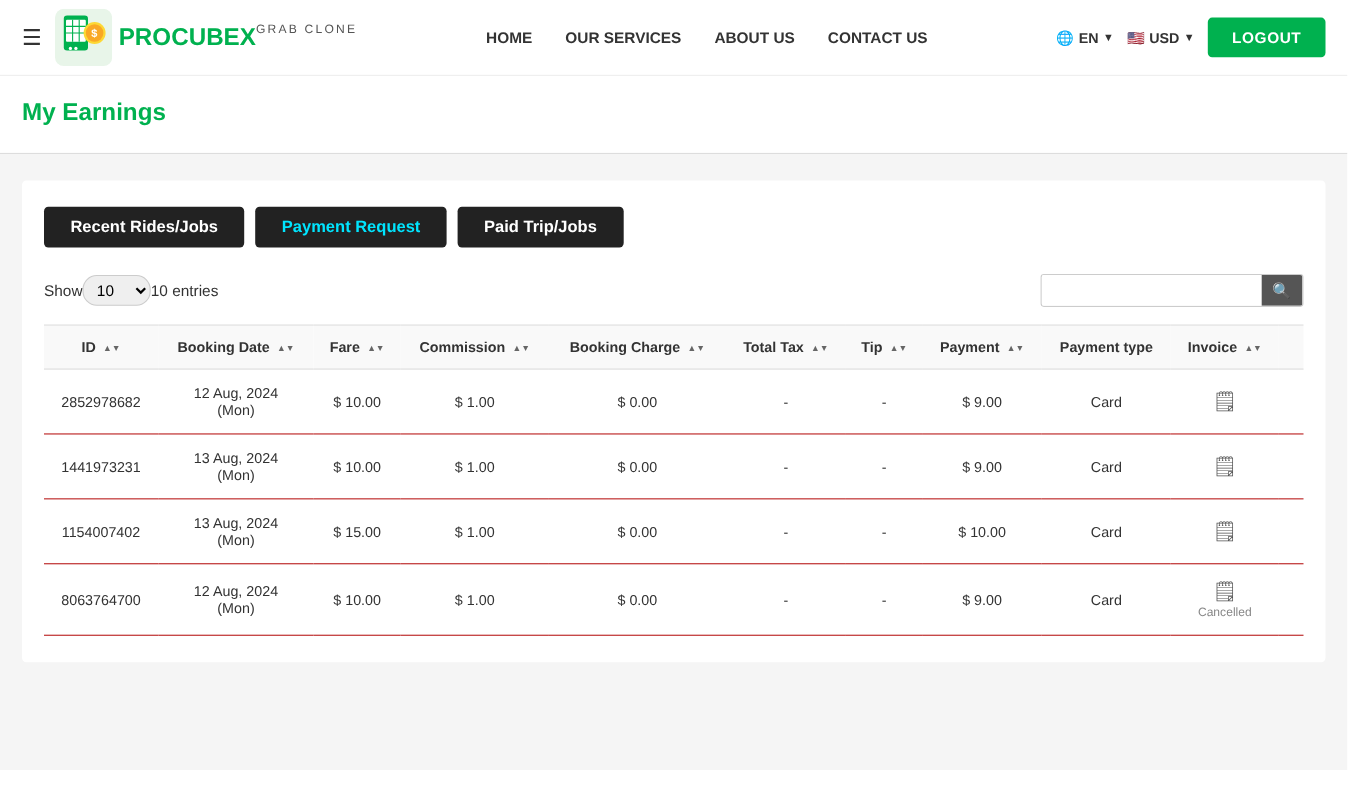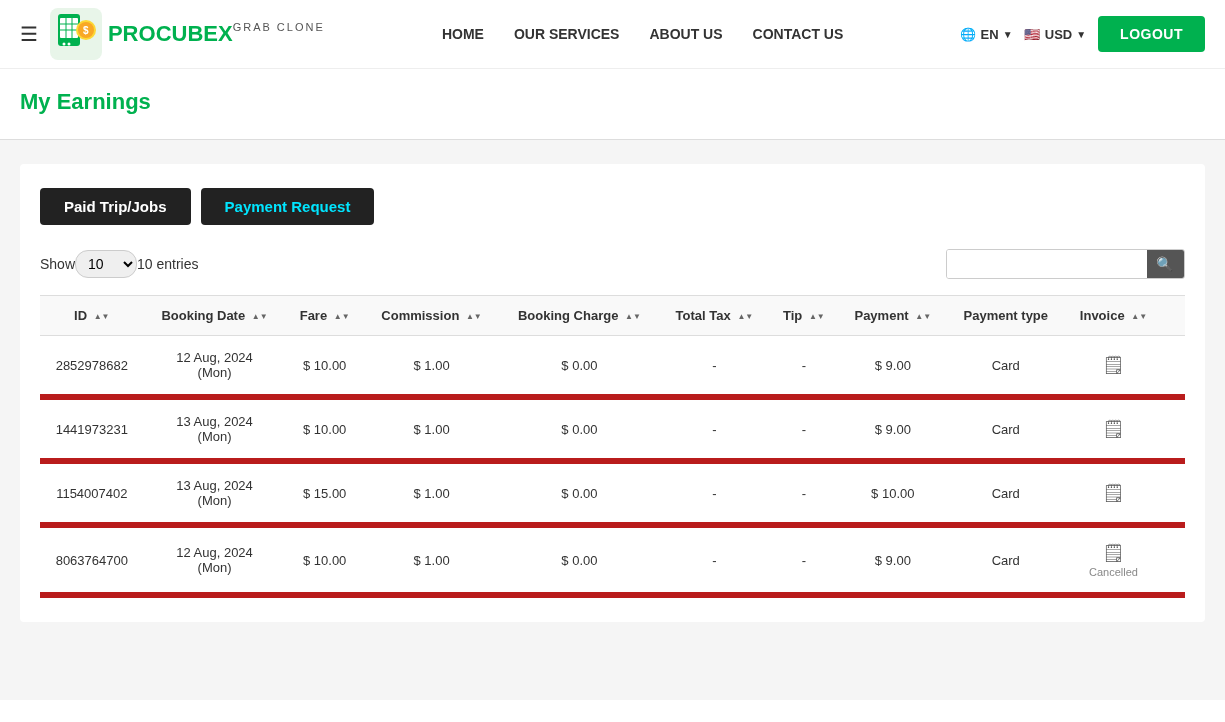--- a/index.html
+++ b/index.html
@@ -209,21 +209,21 @@
     .data-table th .sort-arrows {
       display: inline-flex;
       flex-direction: column;
       font-size: 8px;
       line-height: 1;
       margin-left: 3px;
       vertical-align: middle;
       color: #666;
     }
     .data-table tbody tr {
-      border-bottom: 6px solid #b91c1c;
+      border-bottom: 1px solid #b91c1c;
     }
     .data-table tbody td {
       padding: 14px 10px;
       text-align: center;
       color: #333;
     }
     .invoice-icon {
       font-size: 18px;
       color: #555;
       cursor: pointer;
@@ -297,22 +297,23 @@
 </header>
 
 <div class="page-title-section">
   <h1 class="page-title">My Earnings</h1>
 </div>
 
 <div class="main-content">
   <div class="content-card">
 
     <div class="tabs">
+      <button class="tab-btn active-black">Recent Rides/Jobs</button>
+      <button class="tab-btn active-cyan">Payment Request</button>
       <button class="tab-btn active-white">Paid Trip/Jobs</button>
-      <button class="tab-btn active-cyan">Payment Request</button>
     </div>
 
     <div class="table-controls">
       <div class="show-entries">
         <span>Show</span>
         <select>
           <option>10</option>
           <option>25</option>
           <option>50</option>
           <option>100</option>

